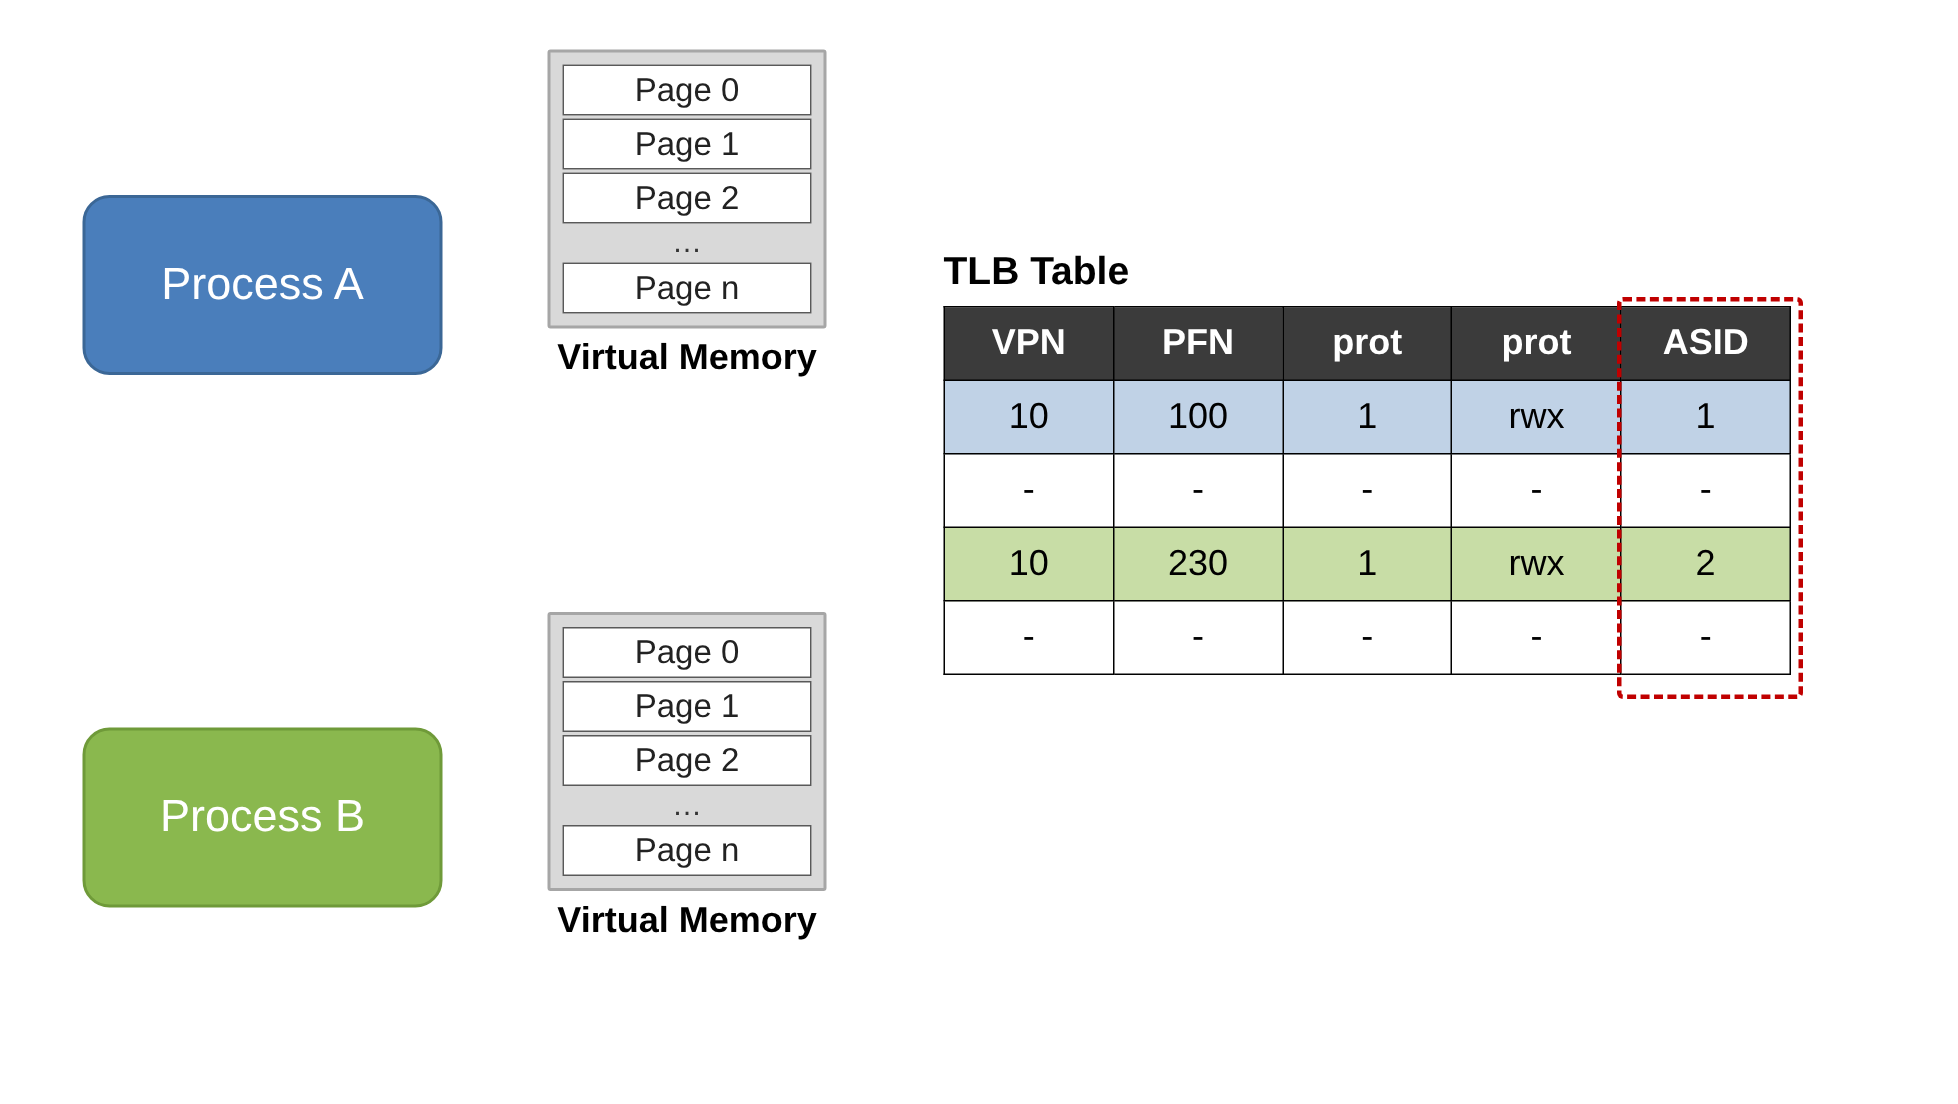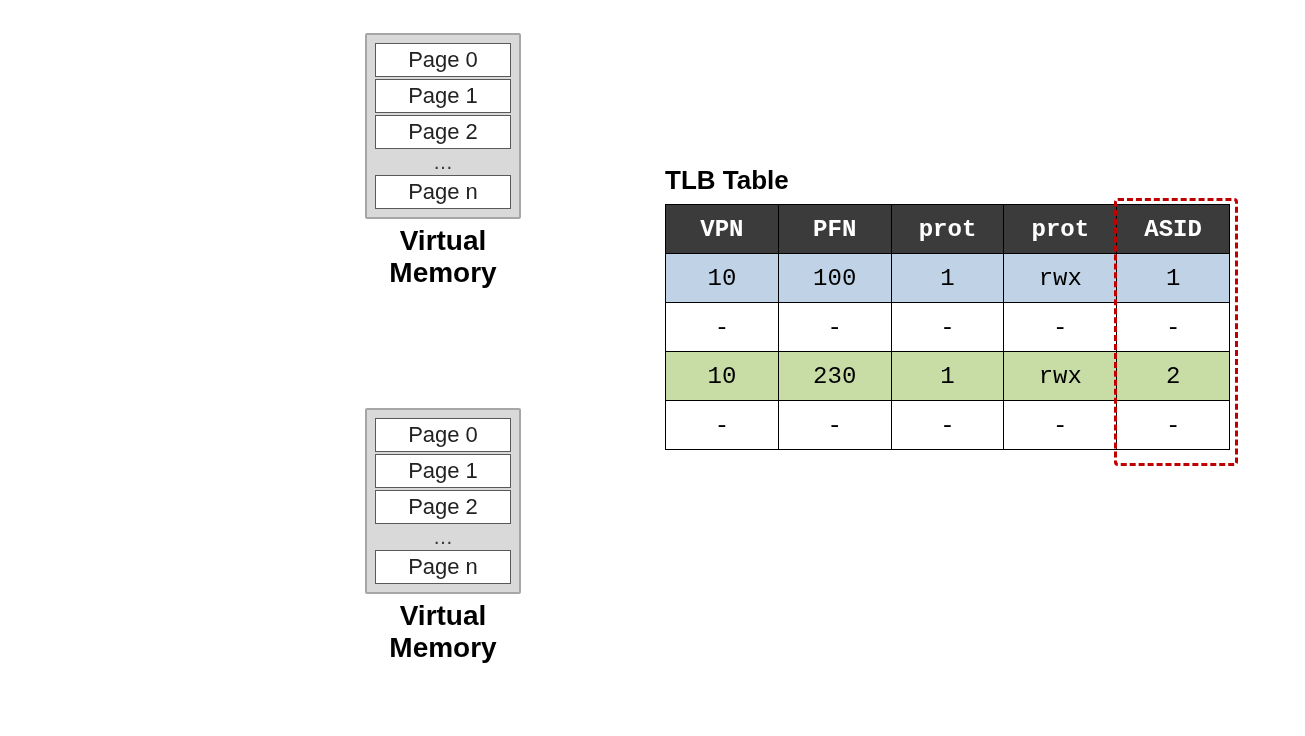--- a/index.html
+++ b/index.html
@@ -39,21 +39,21 @@
   .process-b {
     left: 55px;
     top: 485px;
     background: #8ab84e;
     border: 2px solid #6f9a39;
   }
 
   
   .vm-stack {
     position: absolute;
-    width: 156px;
+    width: 186px;
     box-sizing: border-box;
   }
   .vm-a { left: 365px; top: 33px; }
   .vm-b { left: 365px; top: 408px; }
 
   .vm-frame {
     background: #d9d9d9;
     border: 2px solid #a6a6a6;
     padding: 6px 8px 6px 8px;
     border-radius: 2px;
@@ -70,42 +70,41 @@
   }
   .vm-ellipsis {
     text-align: center;
     font-size: 20px;
     line-height: 22px;
     color: #333;
   }
   .vm-caption {
     text-align: center;
     font-weight: 700;
-    font-size: 28px;
+    font-size: 24px;
     margin-top: 6px;
     color: #000;
   }
 
   
   .tlb-wrap {
     position: absolute;
-    left: 665px;
+    left: 629px;
     top: 165px;
     width: 565px;
   }
   .tlb-title {
     font-weight: 700;
     font-size: 26px;
     margin-bottom: 8px;
   }
   table.tlb {
     border-collapse: collapse;
     width: 100%;
     table-layout: fixed;
-    font-family: Liberation Mono, monospace;
   }
   table.tlb th, table.tlb td {
     border: 1px solid #000;
     text-align: center;
     font-size: 24px;
     height: 48px;
     padding: 0;
     vertical-align: middle;
   }
   table.tlb th {
@@ -122,21 +121,27 @@
     border: 3px dashed #c00000;
     border-radius: 4px;
     pointer-events: none;
   }
 </style>
 </head>
 <body>
 
 <div class="canvas">
 
-
+  <div class="process-badge process-a">
+    <span>Process A</span>
+  </div>
+
+  <div class="process-badge process-b">
+    <span>Process B</span>
+  </div>
 
   <div class="vm-stack vm-a">
     <div class="vm-frame">
       <div class="vm-row">Page 0</div>
       <div class="vm-row">Page 1</div>
       <div class="vm-row">Page 2</div>
       <div class="vm-ellipsis">…</div>
       <div class="vm-row">Page n</div>
     </div>
     <div class="vm-caption">Virtual Memory</div>

